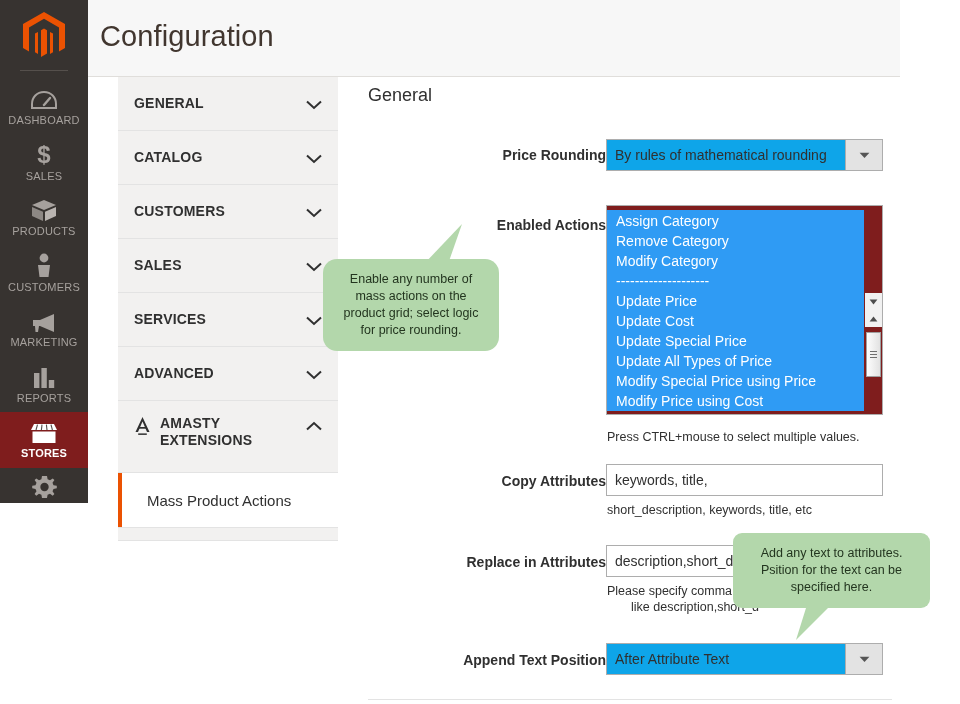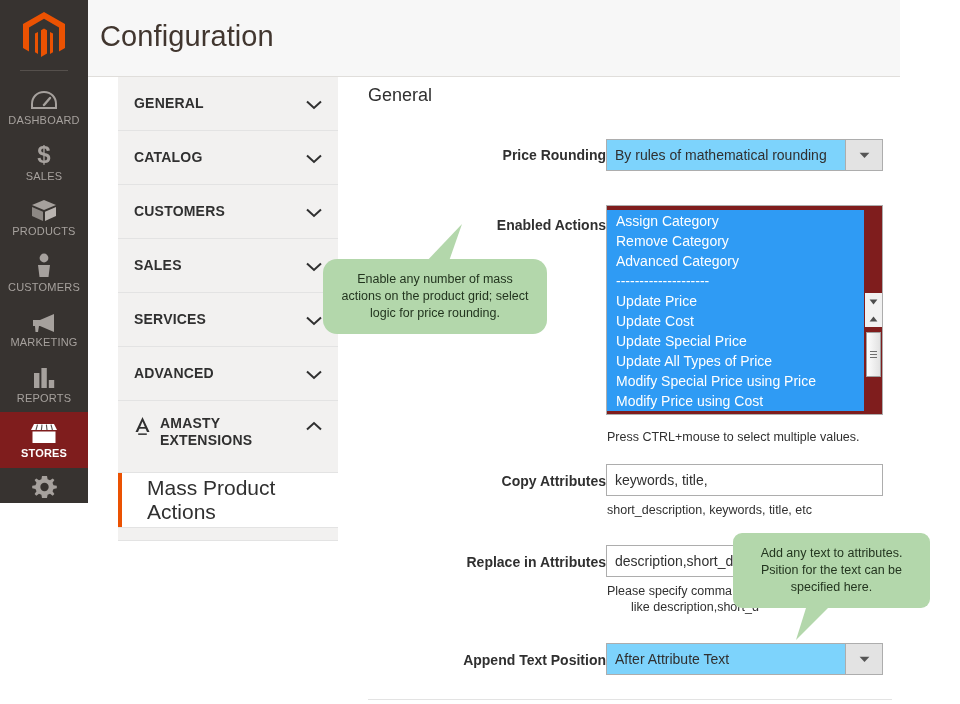--- a/index.html
+++ b/index.html
@@ -125,21 +125,21 @@
     margin-top: 2px;
   }
   .tree-sub {
     background: #ffffff;
     border-bottom: 1px solid #e3e3e3;
   }
   .tree-sub-item {
     height: 54px;
     display: flex; align-items: center;
     padding-left: 25px;
-    font-size: 21px;
+    font-size: 15px;
     color: #303030;
     cursor: pointer;
     border-left: 4px solid transparent;
     box-sizing: border-box;
   }
   .tree-sub-item.active {
     border-left: 4px solid #eb5202;
     font-weight: normal;
   }
   #tree-tail {
@@ -190,21 +190,21 @@
     line-height: 16px;
   }
 
   
   .sel-wrap {
     display: flex;
     width: 277px;
     height: 32px;
     border: 1px solid #adadad;
     box-sizing: border-box;
-    background: #7dd3fc;
+    background: #0ea5e9;
     cursor: pointer;
   }
   .sel-text {
     flex: 1;
     display: flex; align-items: center;
     padding-left: 8px;
     font-size: 14px;
     color: #303030;
     overflow: hidden;
     white-space: nowrap;
@@ -519,21 +519,21 @@
       </div>
     </div>
 
     <div class="field-row" style="top:140px;">
       <div class="field-label">Enabled Actions</div>
       <div class="field-ctrl" style="top:-12px;">
         <div class="ms-wrap">
           <div class="ms-list">
             <div class="ms-opt">Assign Category</div>
             <div class="ms-opt">Remove Category</div>
-            <div class="ms-opt">Advanced Category</div>
+            <div class="ms-opt">Modify Category</div>
             <div class="ms-opt">--------------------</div>
             <div class="ms-opt">Update Price</div>
             <div class="ms-opt">Update Cost</div>
             <div class="ms-opt">Update Special Price</div>
             <div class="ms-opt">Update All Types of Price</div>
             <div class="ms-opt">Modify Special Price using Price</div>
             <div class="ms-opt">Modify Price using Cost</div>
           </div>
           <div class="ms-scroll">
             <div class="sb-btn up">
@@ -591,21 +591,21 @@
     </div>
   </div>
 
   <div id="bottom-rule"></div>
 
   <div class="tip-tail" style="left:418px; top:224px;">
     <svg width="50" height="48" viewBox="0 0 50 48">
       <path d="M44 0 L6 40 L30 40 Z" fill="#b3d7ab"></path>
     </svg>
   </div>
-  <div class="tip" style="left:323px; top:259px; width:224px;border-radius:14px;">
+  <div class="tip" style="left:323px; top:259px; width:176px;border-radius:14px;">
     <div class="tip-inner">Enable any number of mass actions on the product grid; select logic for price rounding.</div>
   </div>
 
   <div class="tip-tail" style="left:786px; top:600px;">
     <svg width="60" height="45" viewBox="0 0 60 45">
       <path d="M50 0 L10 40 L20 8 Z" fill="#b3d7ab"></path>
     </svg>
   </div>
   <div class="tip" style="left:733px; top:533px; width:197px;">
     <div class="tip-inner">Add any text to attributes. Psition for the text can be specified here.</div>

